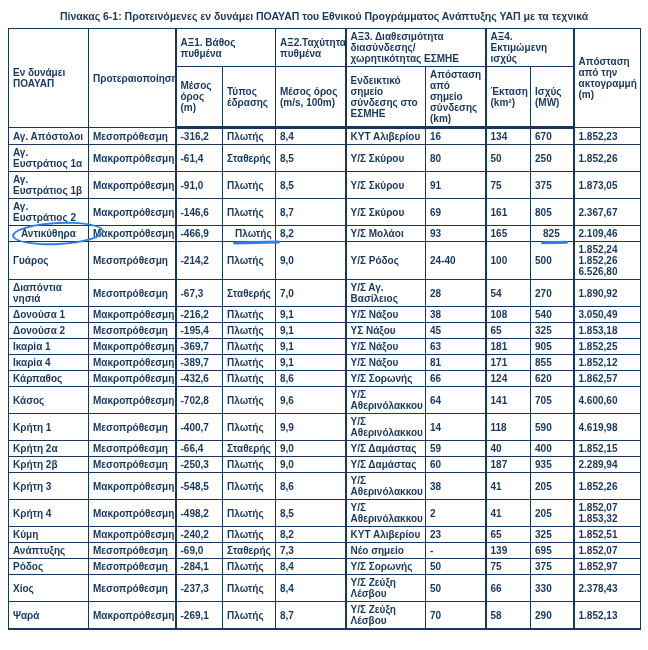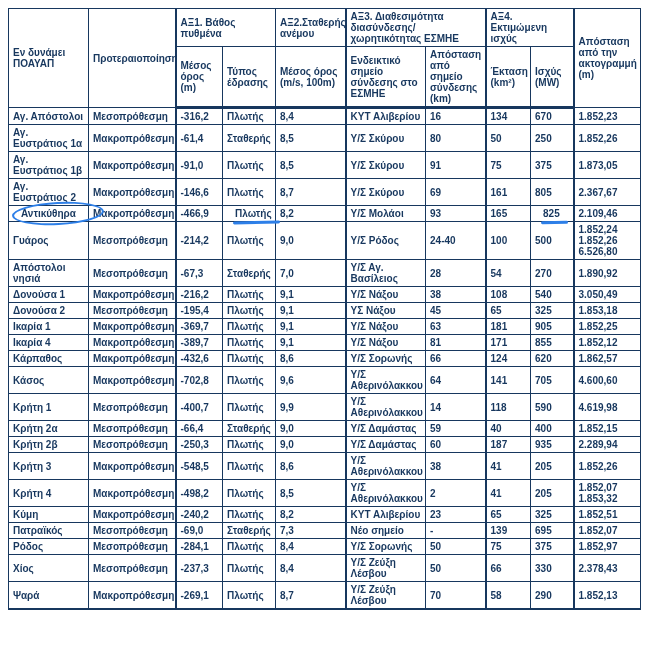--- a/index.html
+++ b/index.html
@@ -41,41 +41,42 @@
     width:calc(100% + 10px); height:3px;
     background:var(--ann); border-radius:3px;
     transform:rotate(-1.5deg); z-index:2;
   }
   td { position:relative; }
 </style>
 </head>
 <body>
 
 <div class="title-block">
+  <div class="title-line">Πίνακας 6-1: Προτεινόμενες εν δυνάμει ΠΟΑΥΑΠ του Εθνικού Προγράμματος Ανάπτυξης ΥΑΠ με τα τεχνικά</div>
 </div>
 
 <table class="poayap">
   <colgroup>
     <col style="width:80px">
       <col style="width:87px">
       <col style="width:47px">
     <col style="width:53px">
       <col style="width:70px">
       <col style="width:80px">
     <col style="width:60px">
       <col style="width:45px">
       <col style="width:43px">
     <col style="width:67px">
   </colgroup>
   <thead>
     <tr class="h1">
       <th rowspan="2">Εν δυνάμει ΠΟΑΥΑΠ</th>
       <th rowspan="2">Προτεραιοποίηση</th>
       <th colspan="2" class="tl">ΑΞ1. Βάθος πυθμένα</th>
-      <th>ΑΞ2.Σταθερής ανέμου</th>
+      <th>ΑΞ2.Ταχύτητα πυθμένα</th>
       <th colspan="2" class="tl">ΑΞ3. Διαθεσιμότητα διασύνδεσης/ χωρητικότητας ΕΣΜΗΕ</th>
       <th colspan="2" class="tl">ΑΞ4. Εκτιμώμενη ισχύς</th>
       <th rowspan="2" class="tl">Απόσταση από την ακτογραμμή (m)</th>
     </tr>
     <tr class="h2">
       <th class="tl">Μέσος όρος (m)</th>
       <th>Τύπος έδρασης</th>
       <th>Μέσος όρος (m/s, 100m)</th>
       <th class="tl">Ενδεικτικό σημείο σύνδεσης στο ΕΣΜΗΕ</th>
       <th>Απόσταση από σημείο σύνδεσης (km)</th>
@@ -152,21 +153,21 @@
         <td>9,0</td>
         <td class="tl">Υ/Σ Ρόδος</td>
         <td>24-40</td>
         <td class="tl">100</td>
         <td>500</td>
         <td class="tl">1.852,24
 1.852,26
 6.526,80</td>
       </tr>
       <tr>
-        <td>Απόστολοι νησιά</td>
+        <td>Διαπόντια νησιά</td>
         <td>Μεσοπρόθεσμη</td>
         <td class="tl">-67,3</td>
         <td>Σταθερής</td>
         <td>7,0</td>
         <td class="tl">Υ/Σ Αγ. Βασίλειος</td>
         <td>28</td>
         <td class="tl">54</td>
         <td>270</td>
         <td class="tl">1.890,92</td>
       </tr>
@@ -309,21 +310,21 @@
         <td class="tl">-240,2</td>
         <td>Πλωτής</td>
         <td>8,2</td>
         <td class="tl">ΚΥΤ Αλιβερίου</td>
         <td>23</td>
         <td class="tl">65</td>
         <td>325</td>
         <td class="tl">1.852,51</td>
       </tr>
       <tr>
-        <td>Πατραϊκός</td>
+        <td>Ανάπτυξης</td>
         <td>Μεσοπρόθεσμη</td>
         <td class="tl">-69,0</td>
         <td>Σταθερής</td>
         <td>7,3</td>
         <td class="tl">Νέο σημείο</td>
         <td>-</td>
         <td class="tl">139</td>
         <td>695</td>
         <td class="tl">1.852,07</td>
       </tr>

